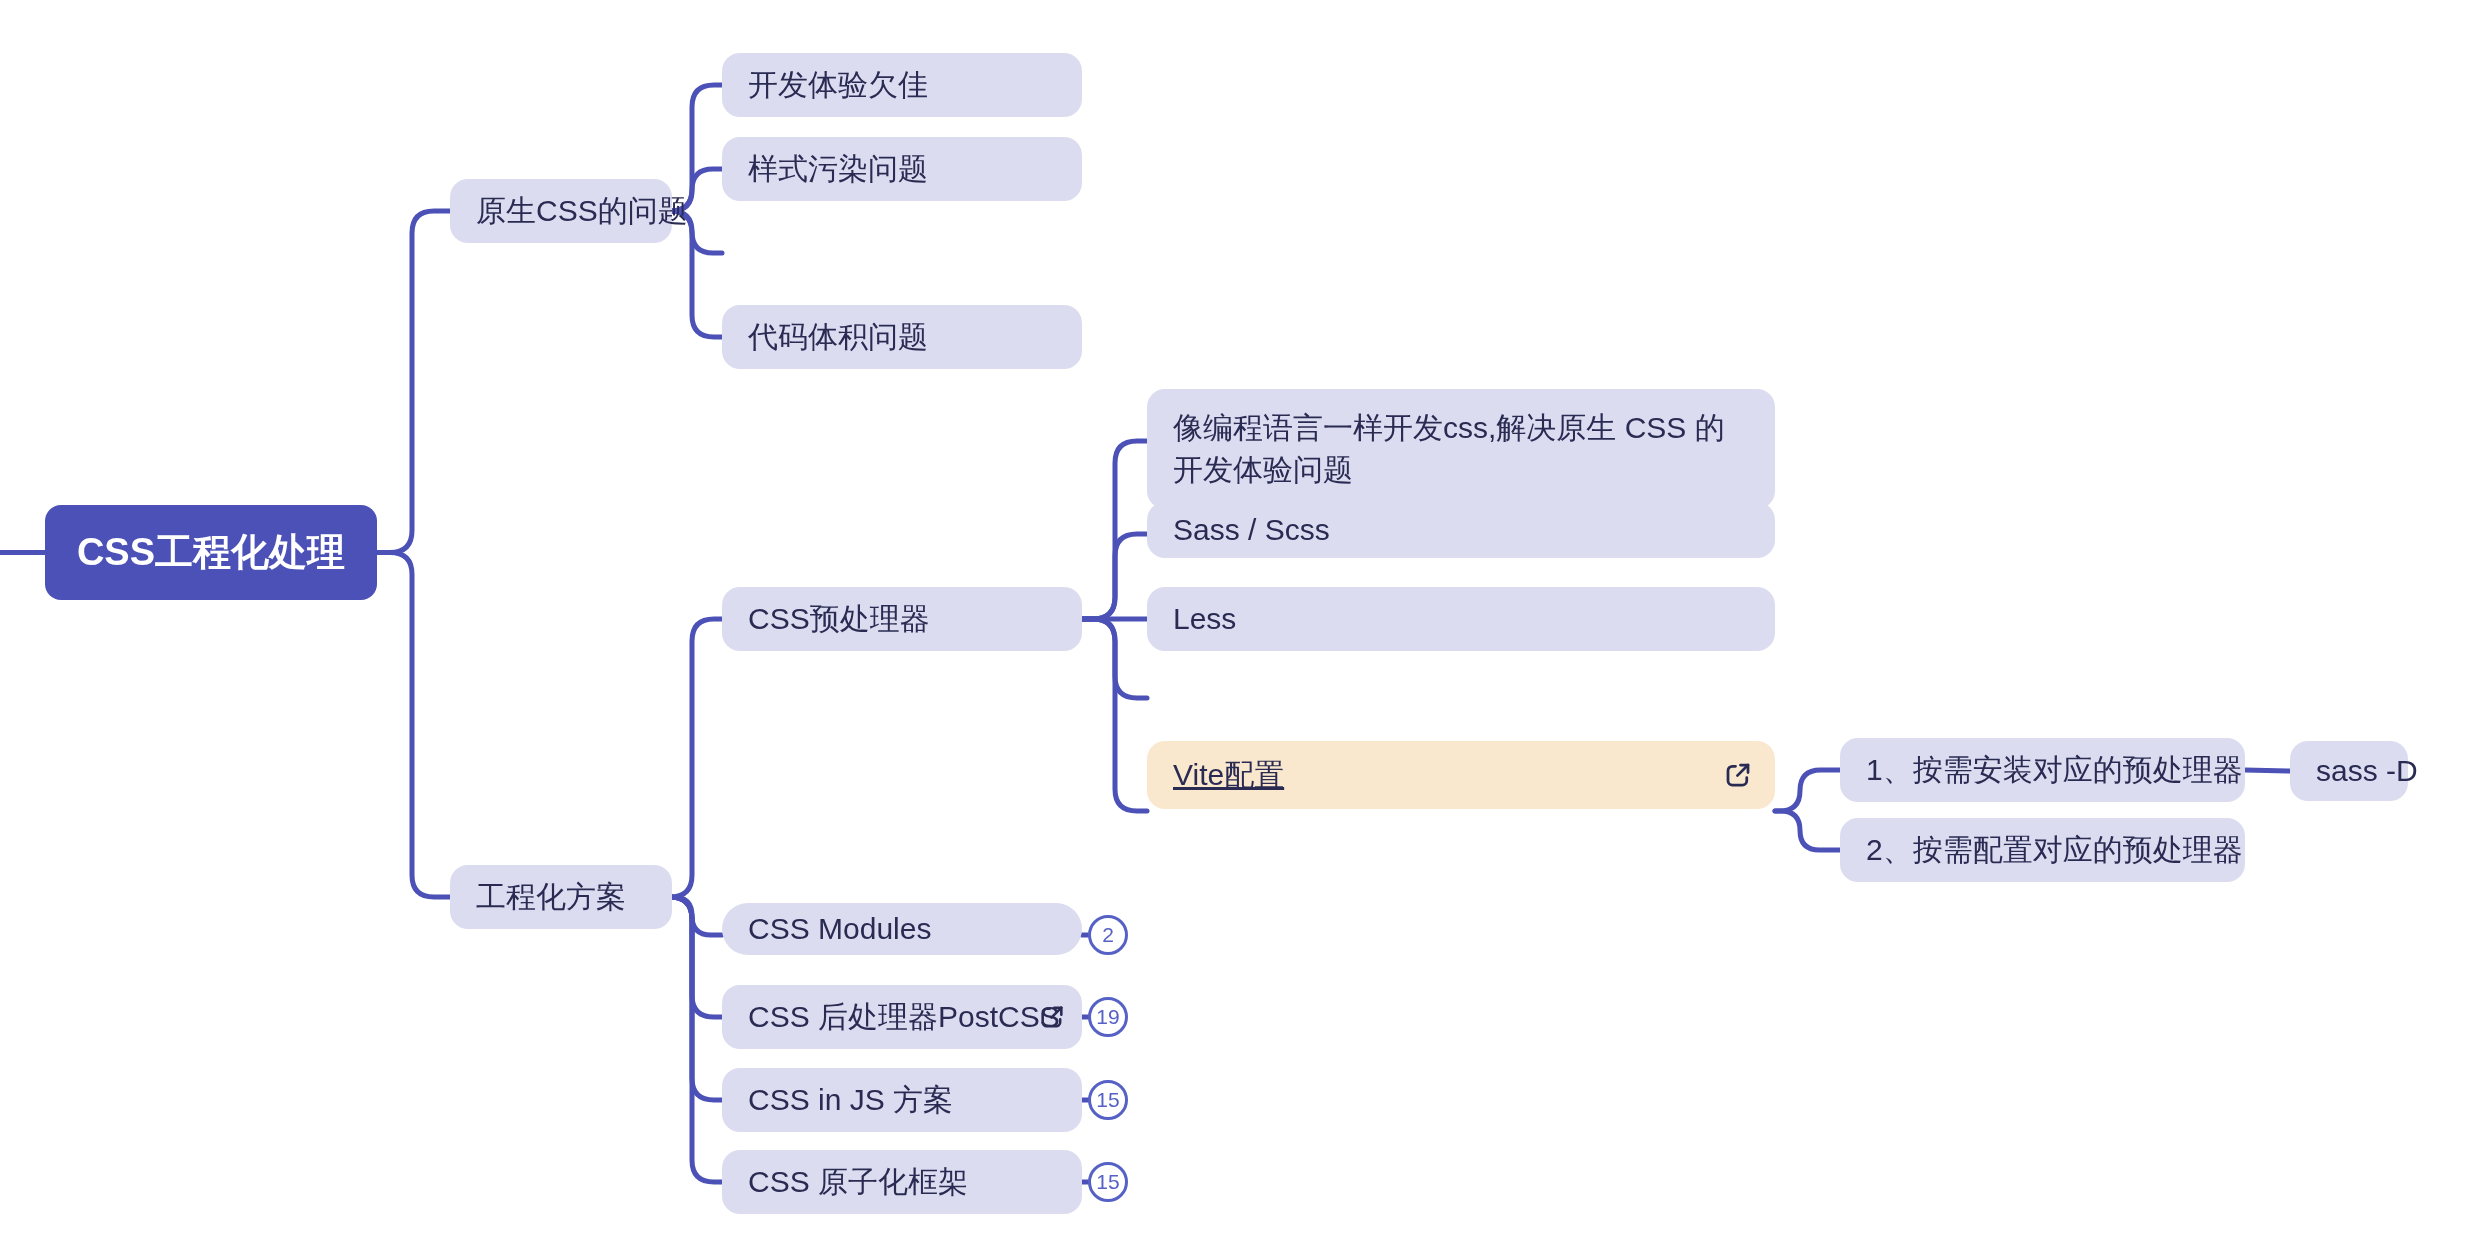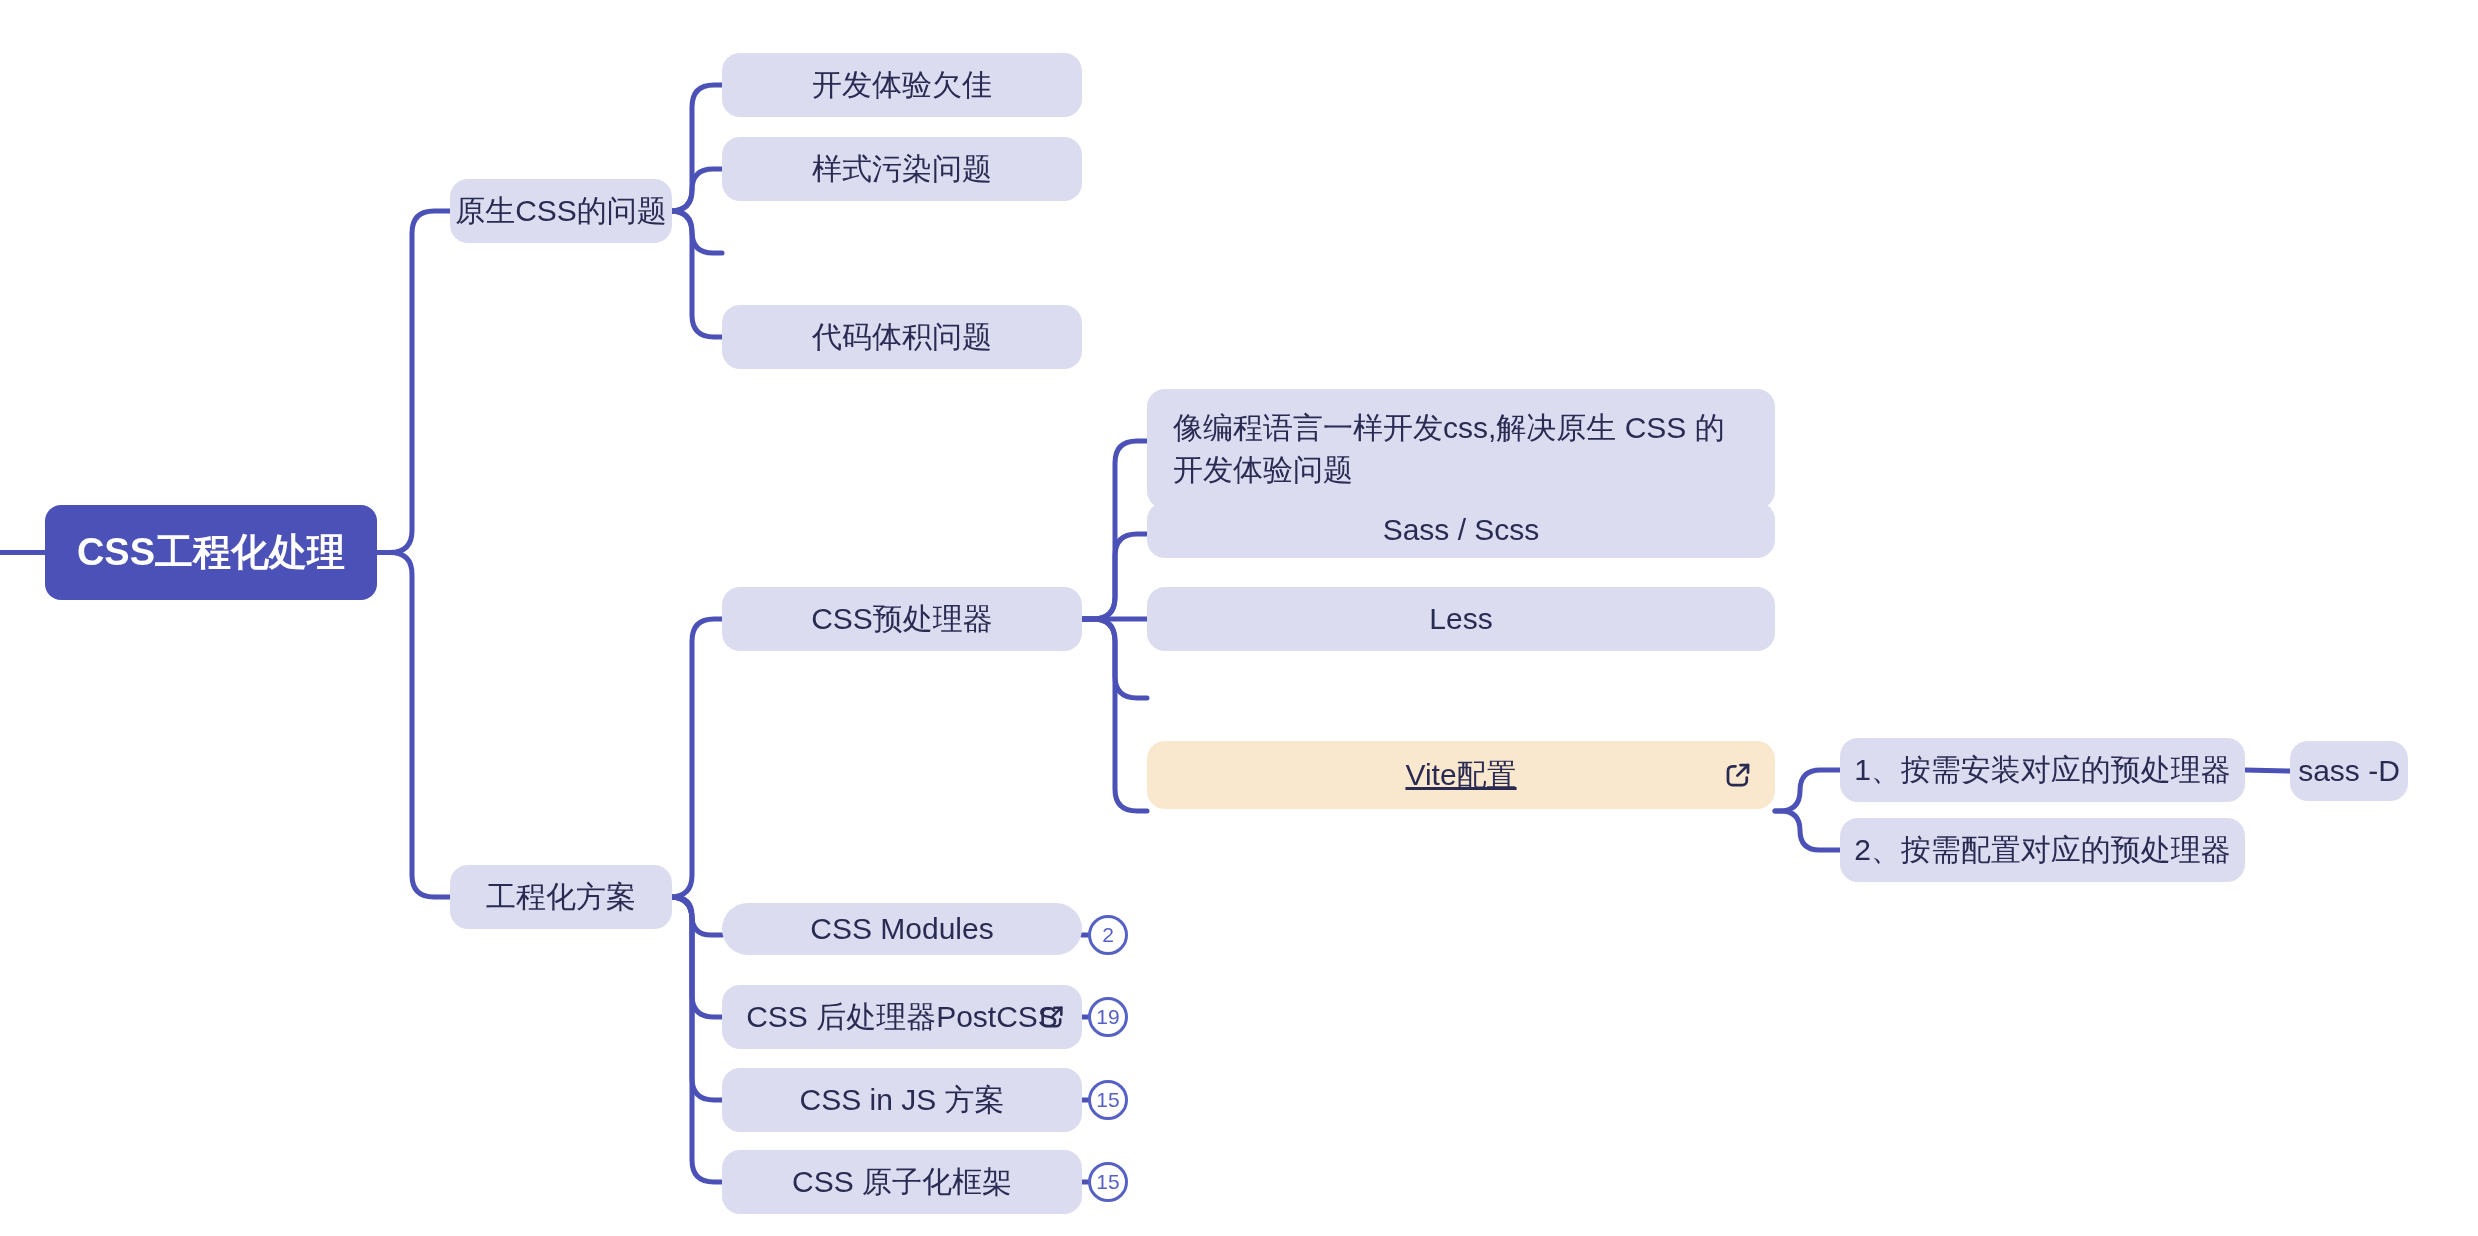--- a/index.html
+++ b/index.html
@@ -28,21 +28,20 @@
     display: flex;
     align-items: center;
     border-radius: 18px;
     background: #dbdcf0;
     color: #2a2b52;
     font-size: 30px;
     line-height: 1.4;
     padding: 0 26px;
     white-space: nowrap;
     cursor: default;
-    justify-content: center;
   }
   .node .label { pointer-events: none; }
   .node.multiline {
     white-space: normal;
     padding: 8px 26px;
   }
   .node.root {
     background: #4b51b6;
     color: #ffffff;
     font-size: 38px;

